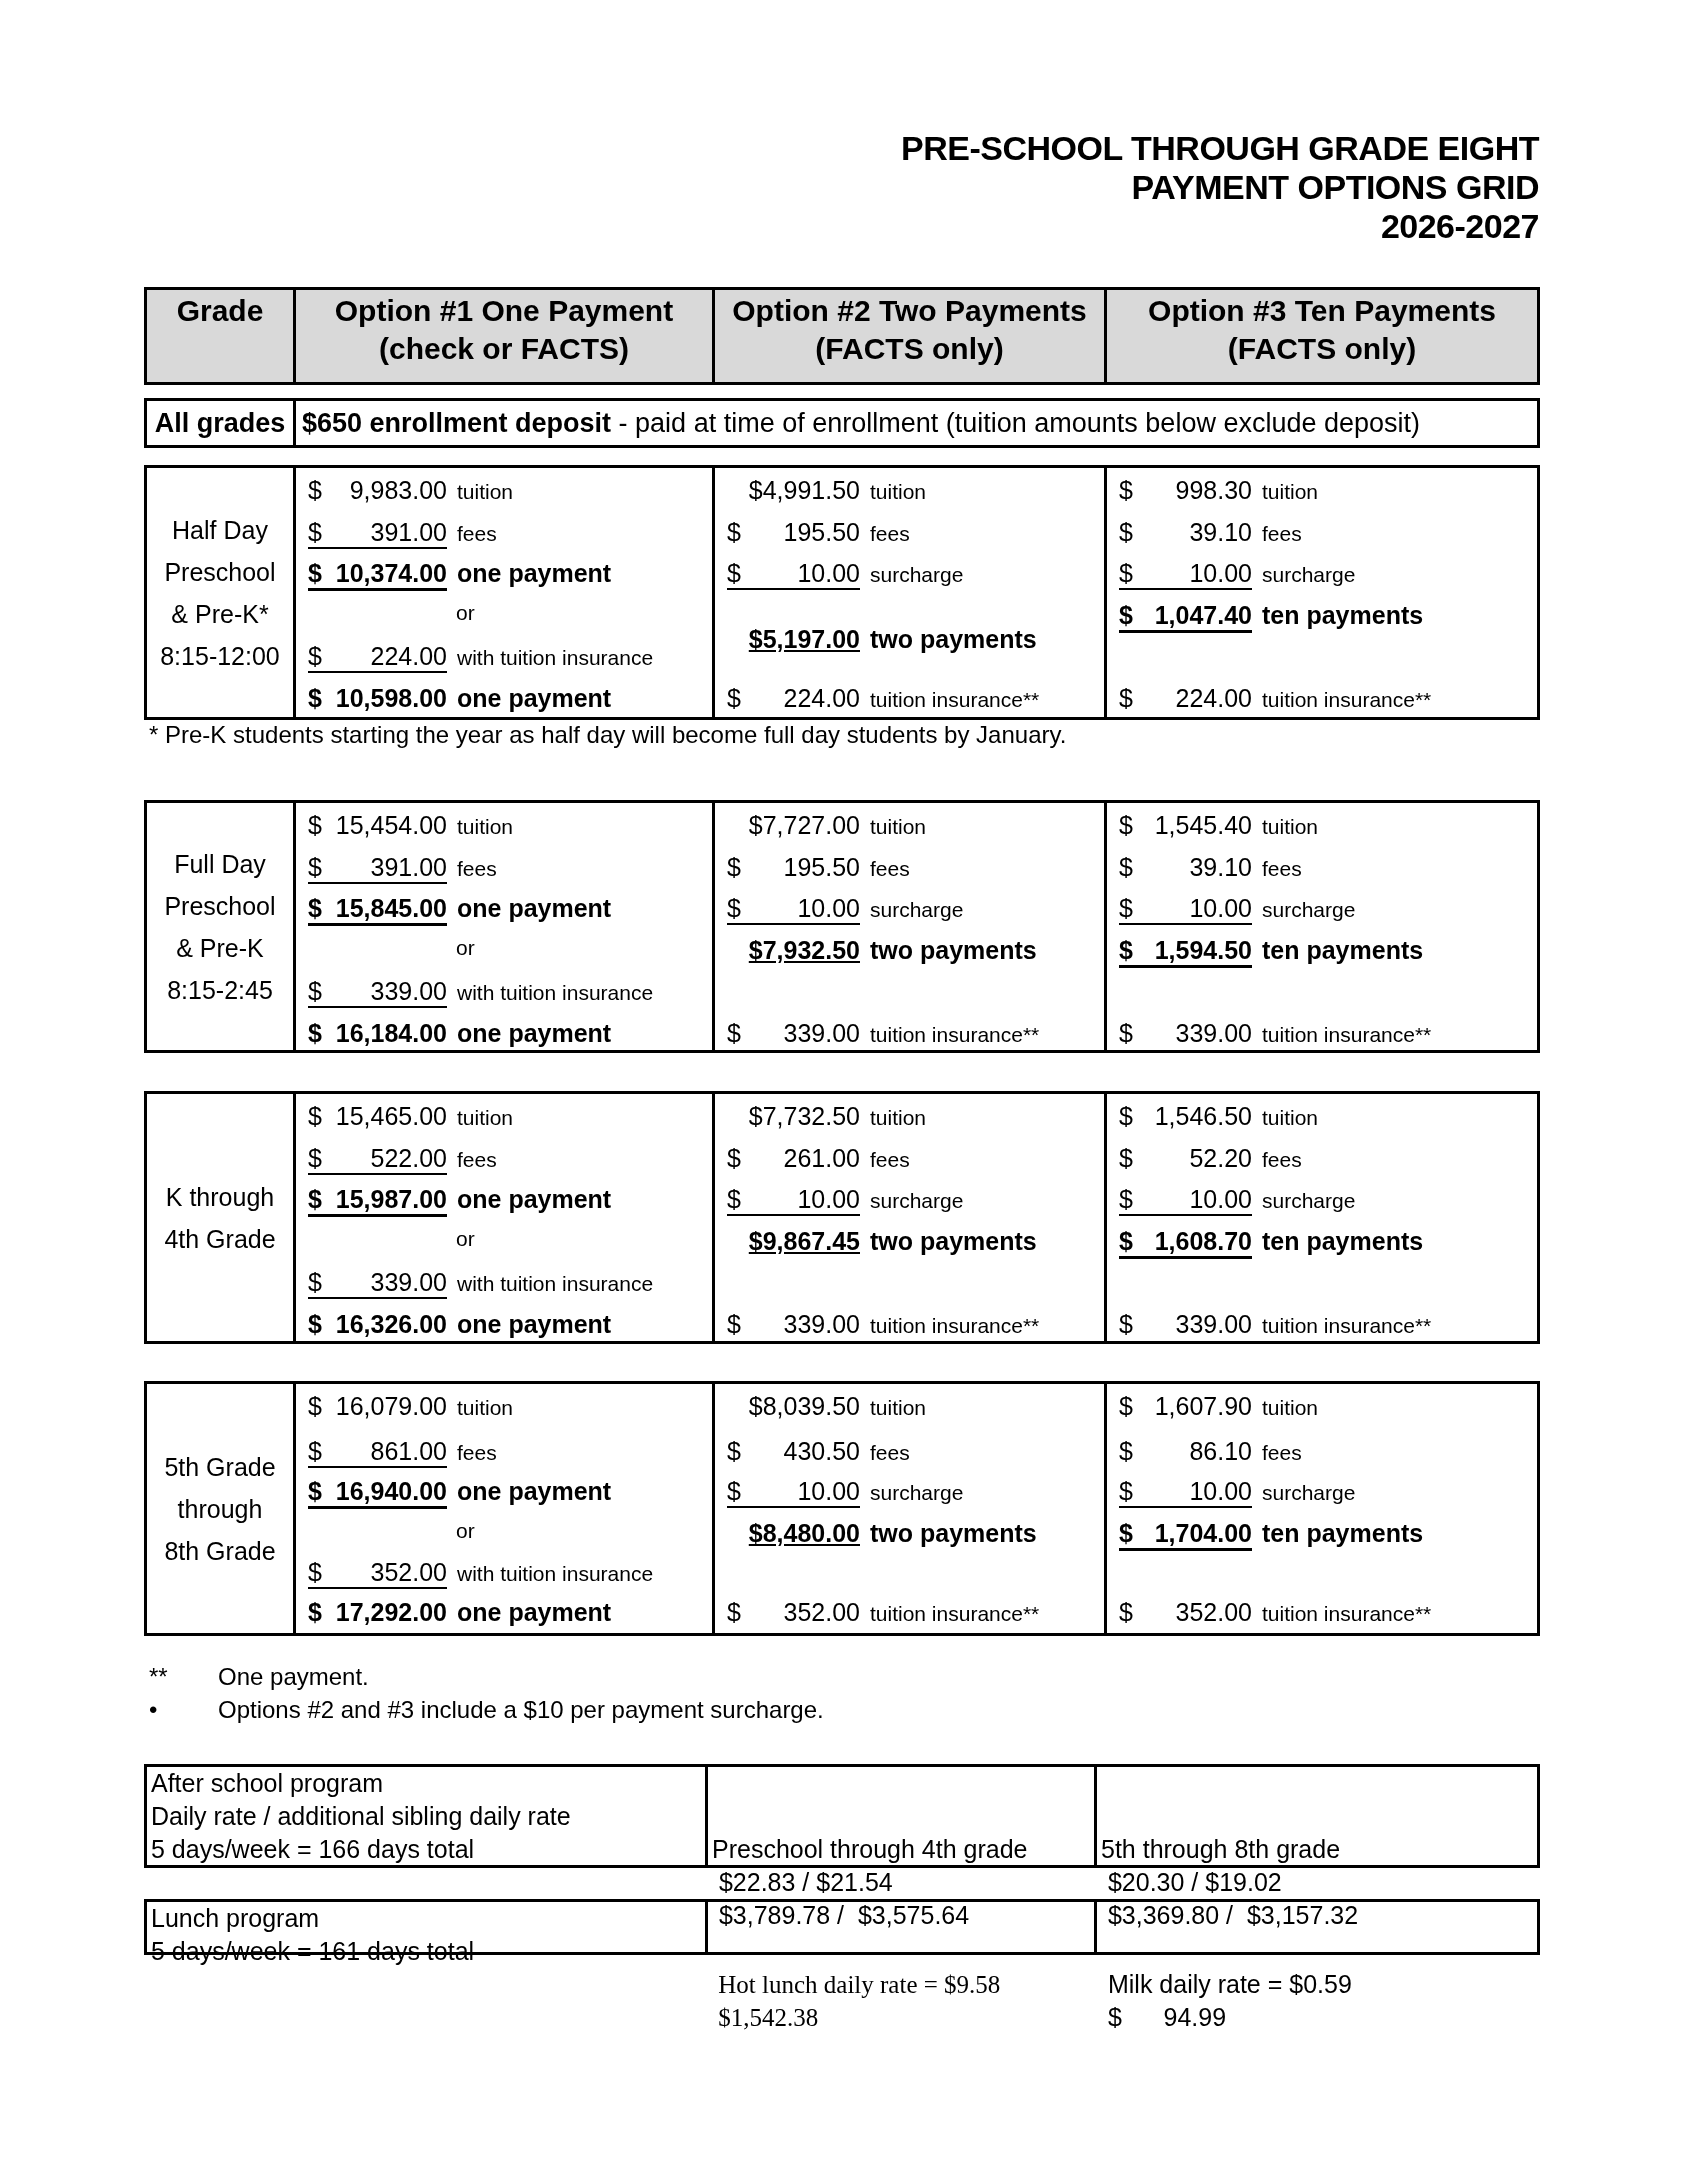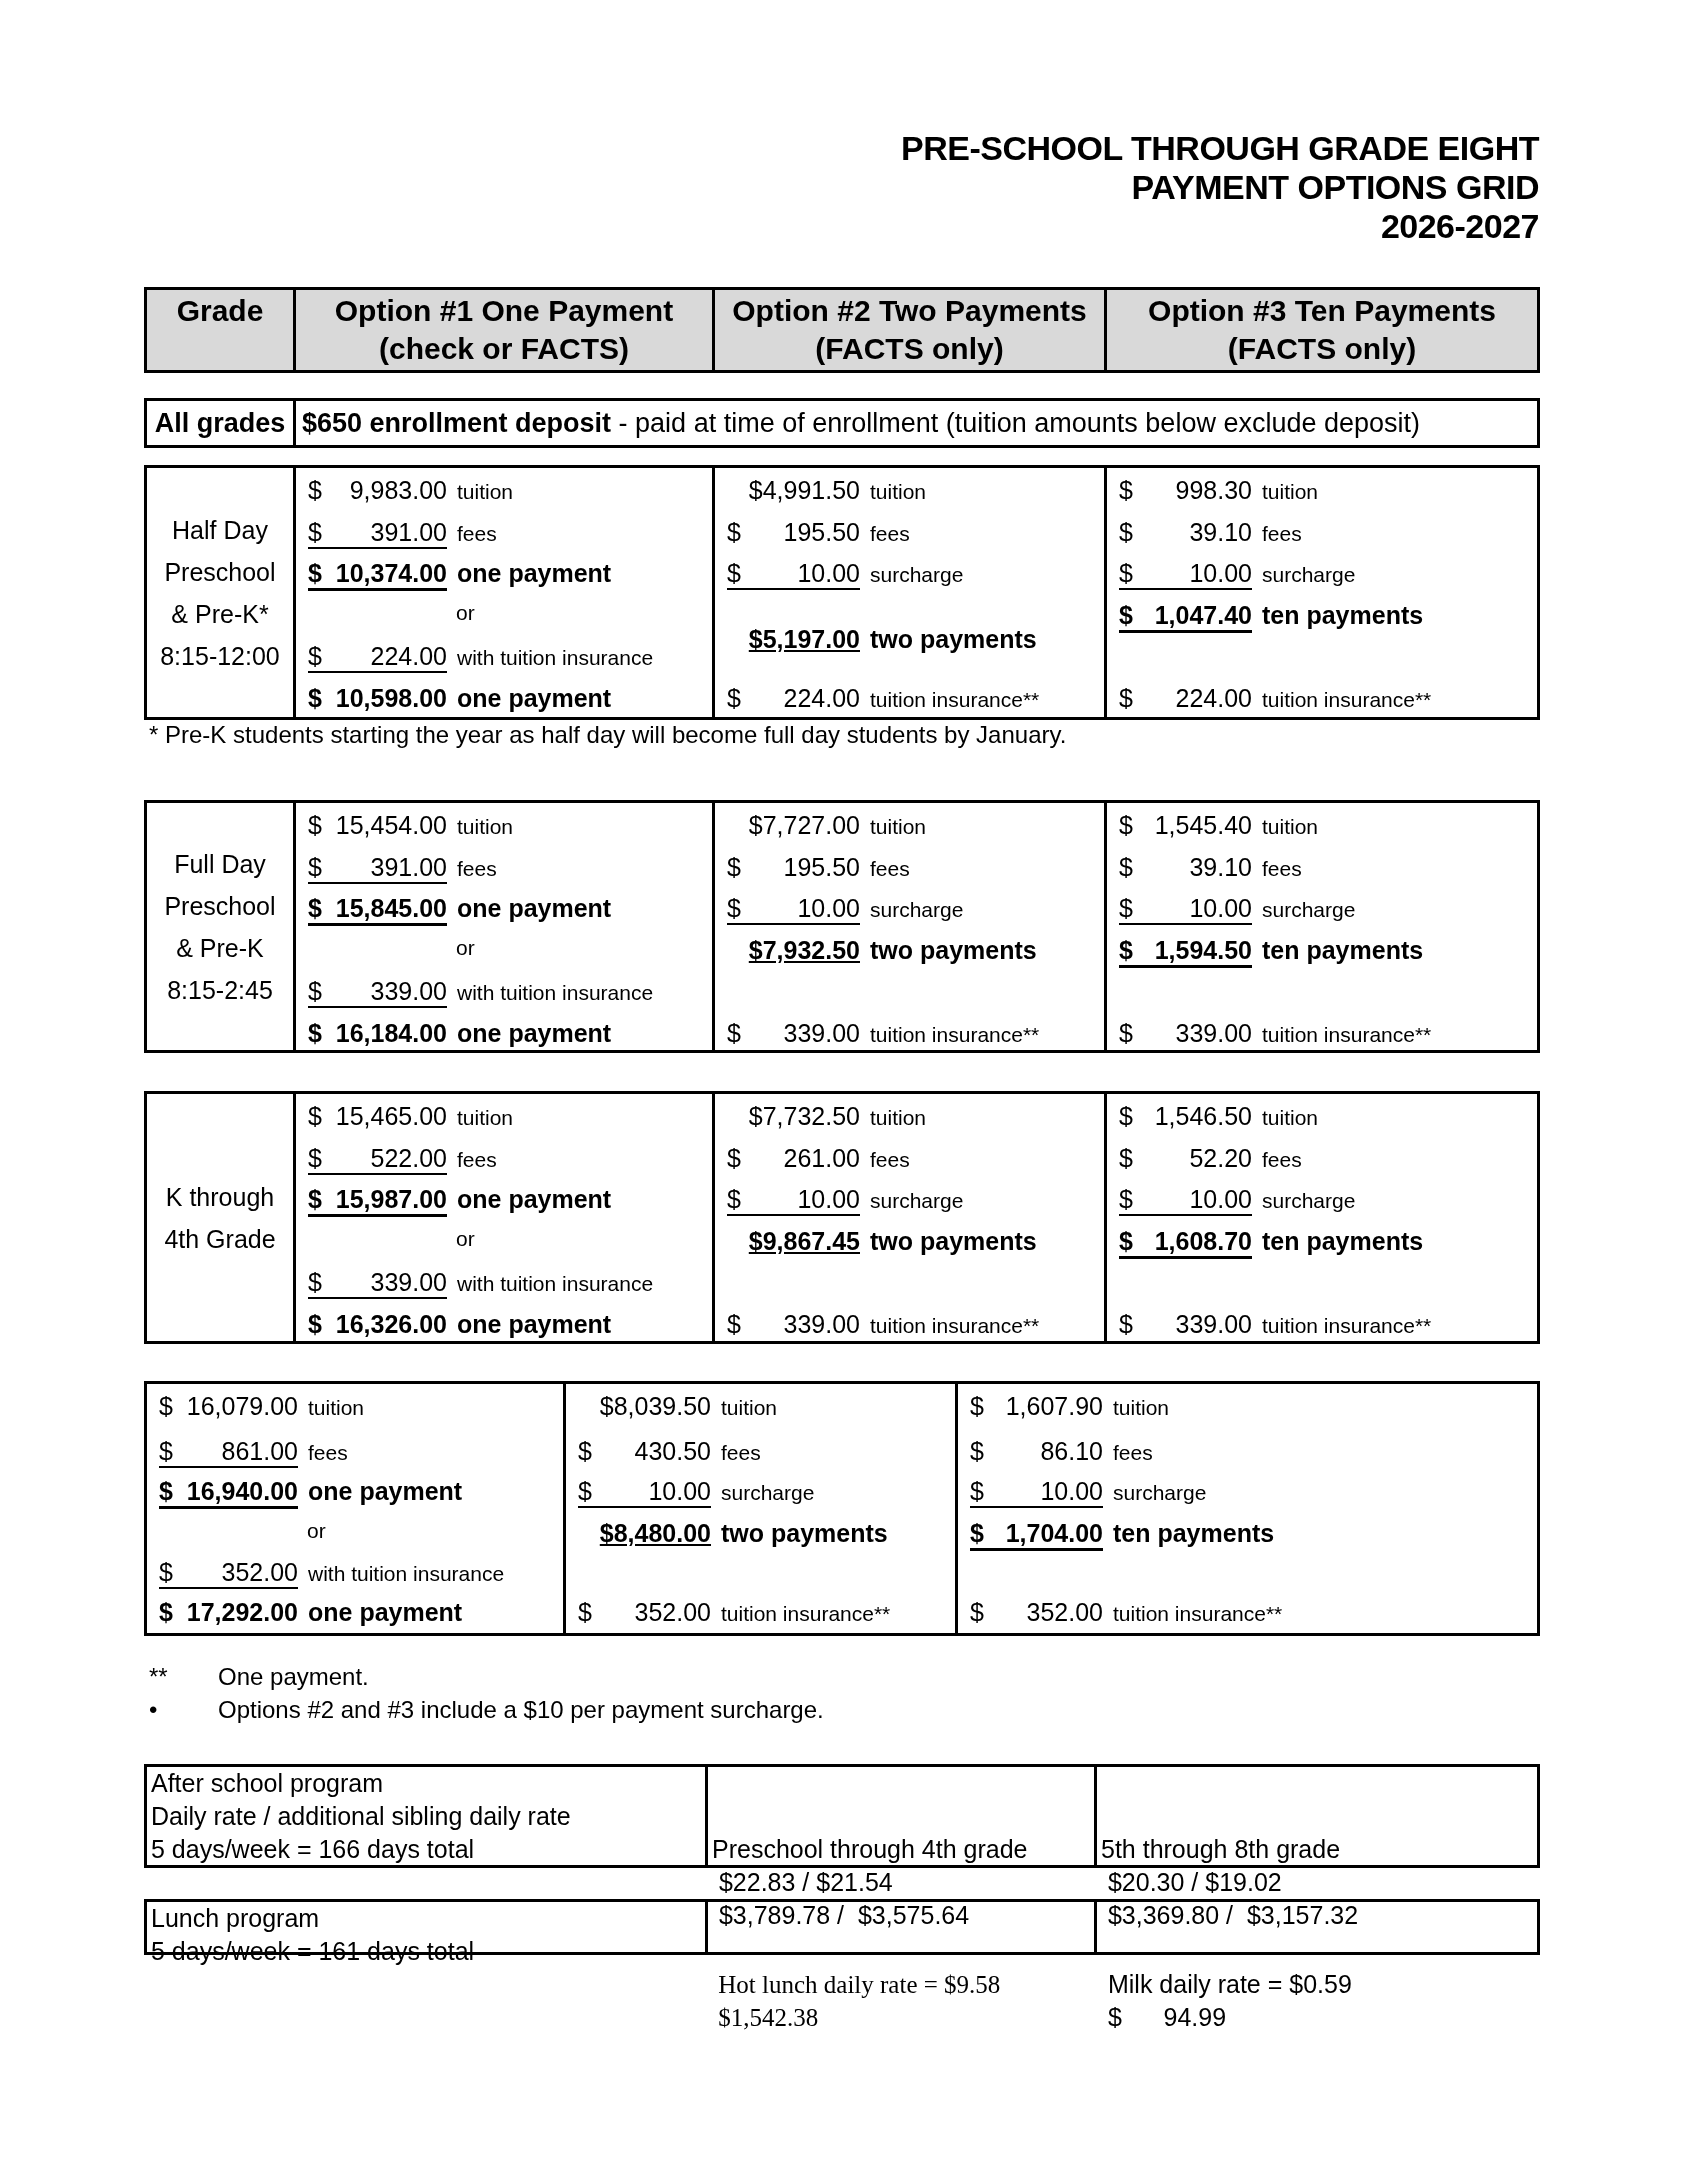--- a/index.html
+++ b/index.html
@@ -1,19 +1,19 @@
 <!DOCTYPE html>
 <html><head>
 <meta charset="utf-8">
 <style>
   html, body { margin: 0; padding: 0; background: #ffffff; }
   body { width: 1683px; height: 2178px; position: relative; font-family: "Liberation Sans", sans-serif; color: #000; }
   .title { position: absolute; right: 144px; top: 129px; text-align: right; font-weight: bold; font-size: 34px; line-height: 39px; letter-spacing: -0.5px; }
   .box { position: absolute; left: 144px; width: 1396px; border: 3px solid #000; box-sizing: border-box; }
-  .hdr { top: 287px; height: 86px; background: #d9d9d9; display: flex; }
+  .hdr { top: 287px; height: 98px; background: #d9d9d9; display: flex; }
   .hdr > div { border-right: 3px solid #000; text-align: center; font-weight: bold; font-size: 30px; line-height: 38px; padding-top: 2px; }
   .hdr > div:last-child { border-right: none; }
   .c0 { width: 146px; flex: none; }
   .c1 { width: 416px; flex: none; }
   .c2 { width: 389px; flex: none; }
   .c3 { flex: 1; }
   .dep { top: 398px; height: 50px; display: flex; align-items: center; font-size: 27px; }
   .dep .c0 { font-weight: bold; border-right: 3px solid #000; height: 100%; display: flex; align-items: center; justify-content: center; }
   .dep .dtext { padding-left: 6px; }
   .dep b { font-weight: bold; }
@@ -425,20 +425,25 @@
         <div class="line" style="top: 216px;">
           <span class="amt">
             <span>$</span>
             <span>339.00</span>
           </span>
           <span class="lbl">tuition insurance**</span>
         </div>
       </div>
     </div>
     <div class="box grade" style="top: 1381px; height: 255px;">
+      <div class="c0 glabel">
+        <div>5th Grade</div>
+        <div>through</div>
+        <div>8th Grade</div>
+      </div>
       <div class="c1">
         <div class="line" style="top: 8px;">
           <span class="amt">
             <span>$</span>
             <span>16,079.00</span>
           </span>
           <span class="lbl">tuition</span>
         </div>
         <div class="line" style="top: 53px;">
           <span class="amt ul">

